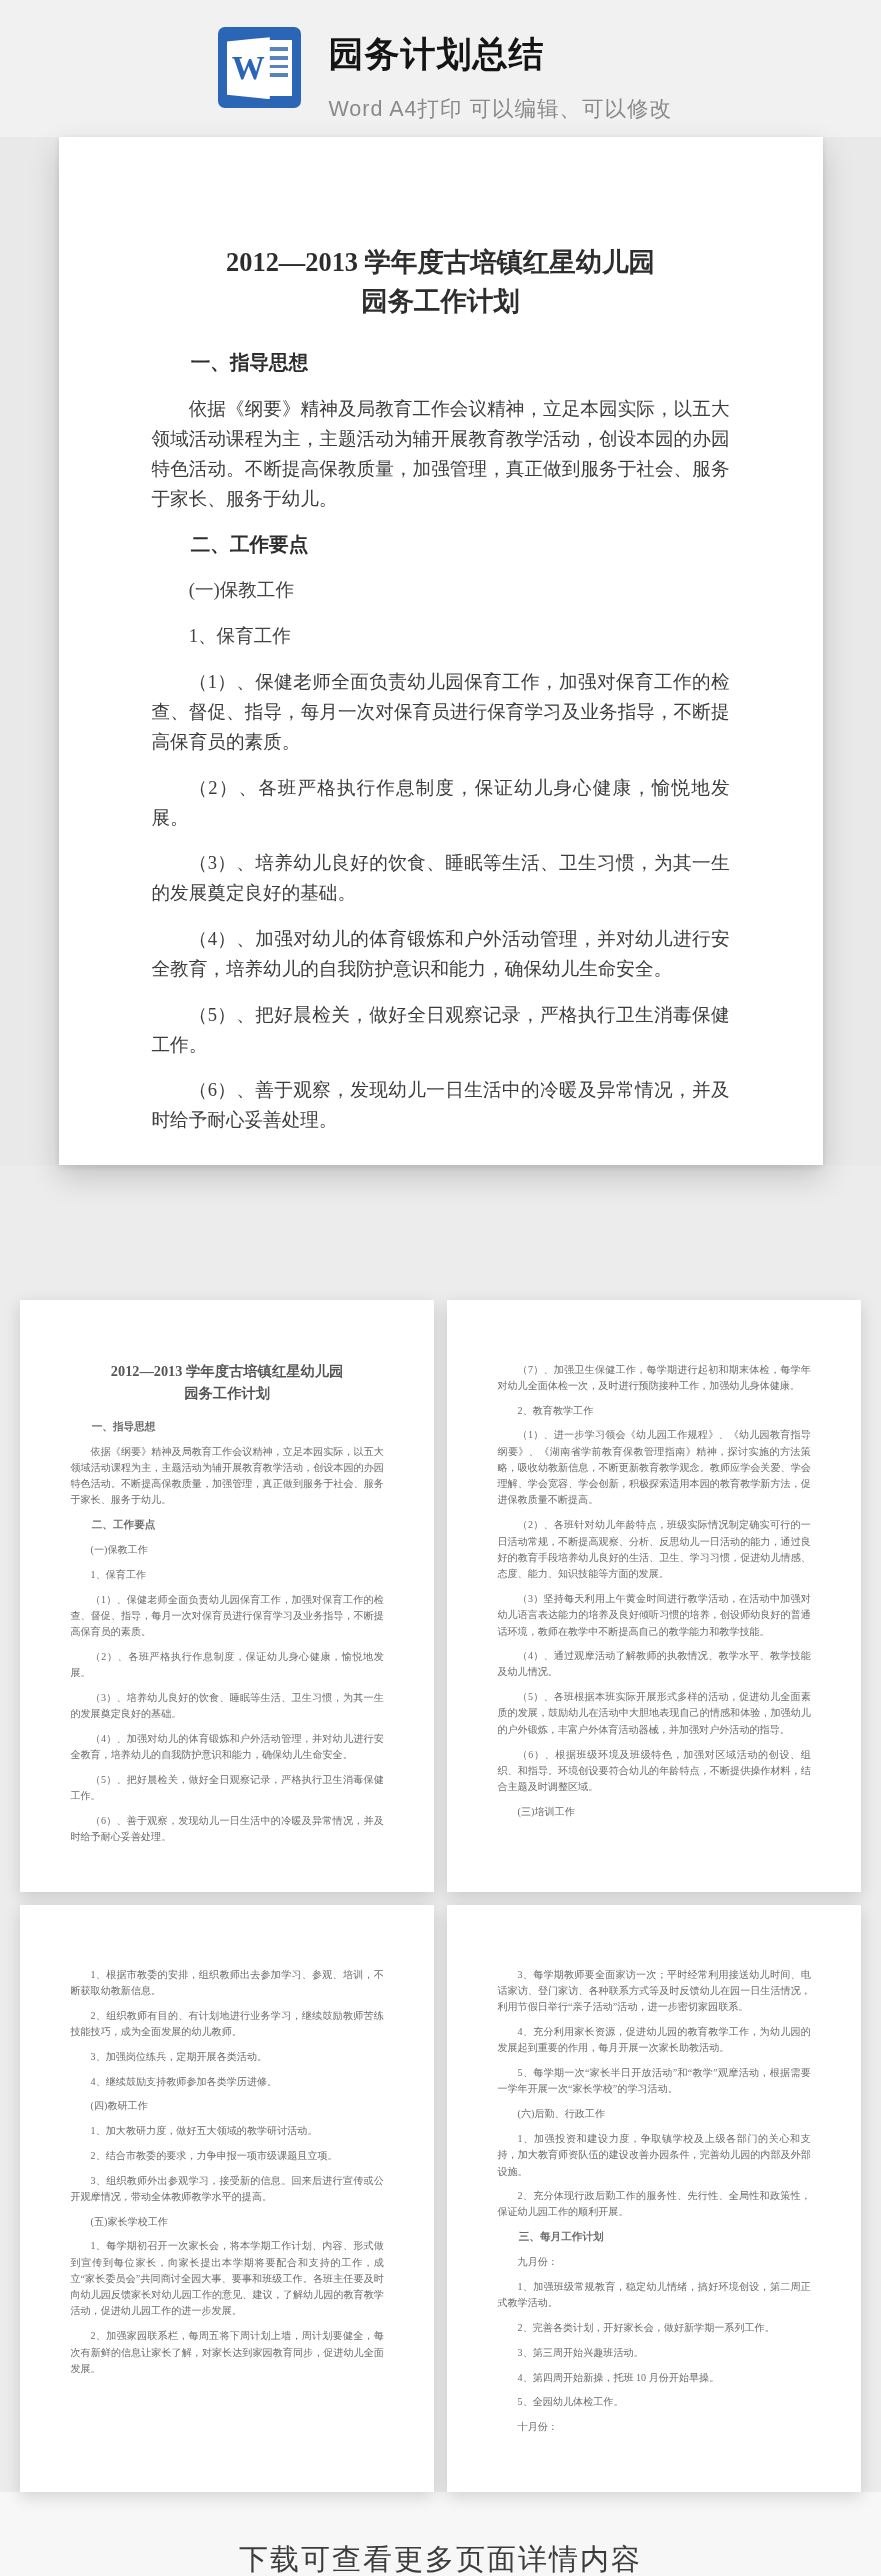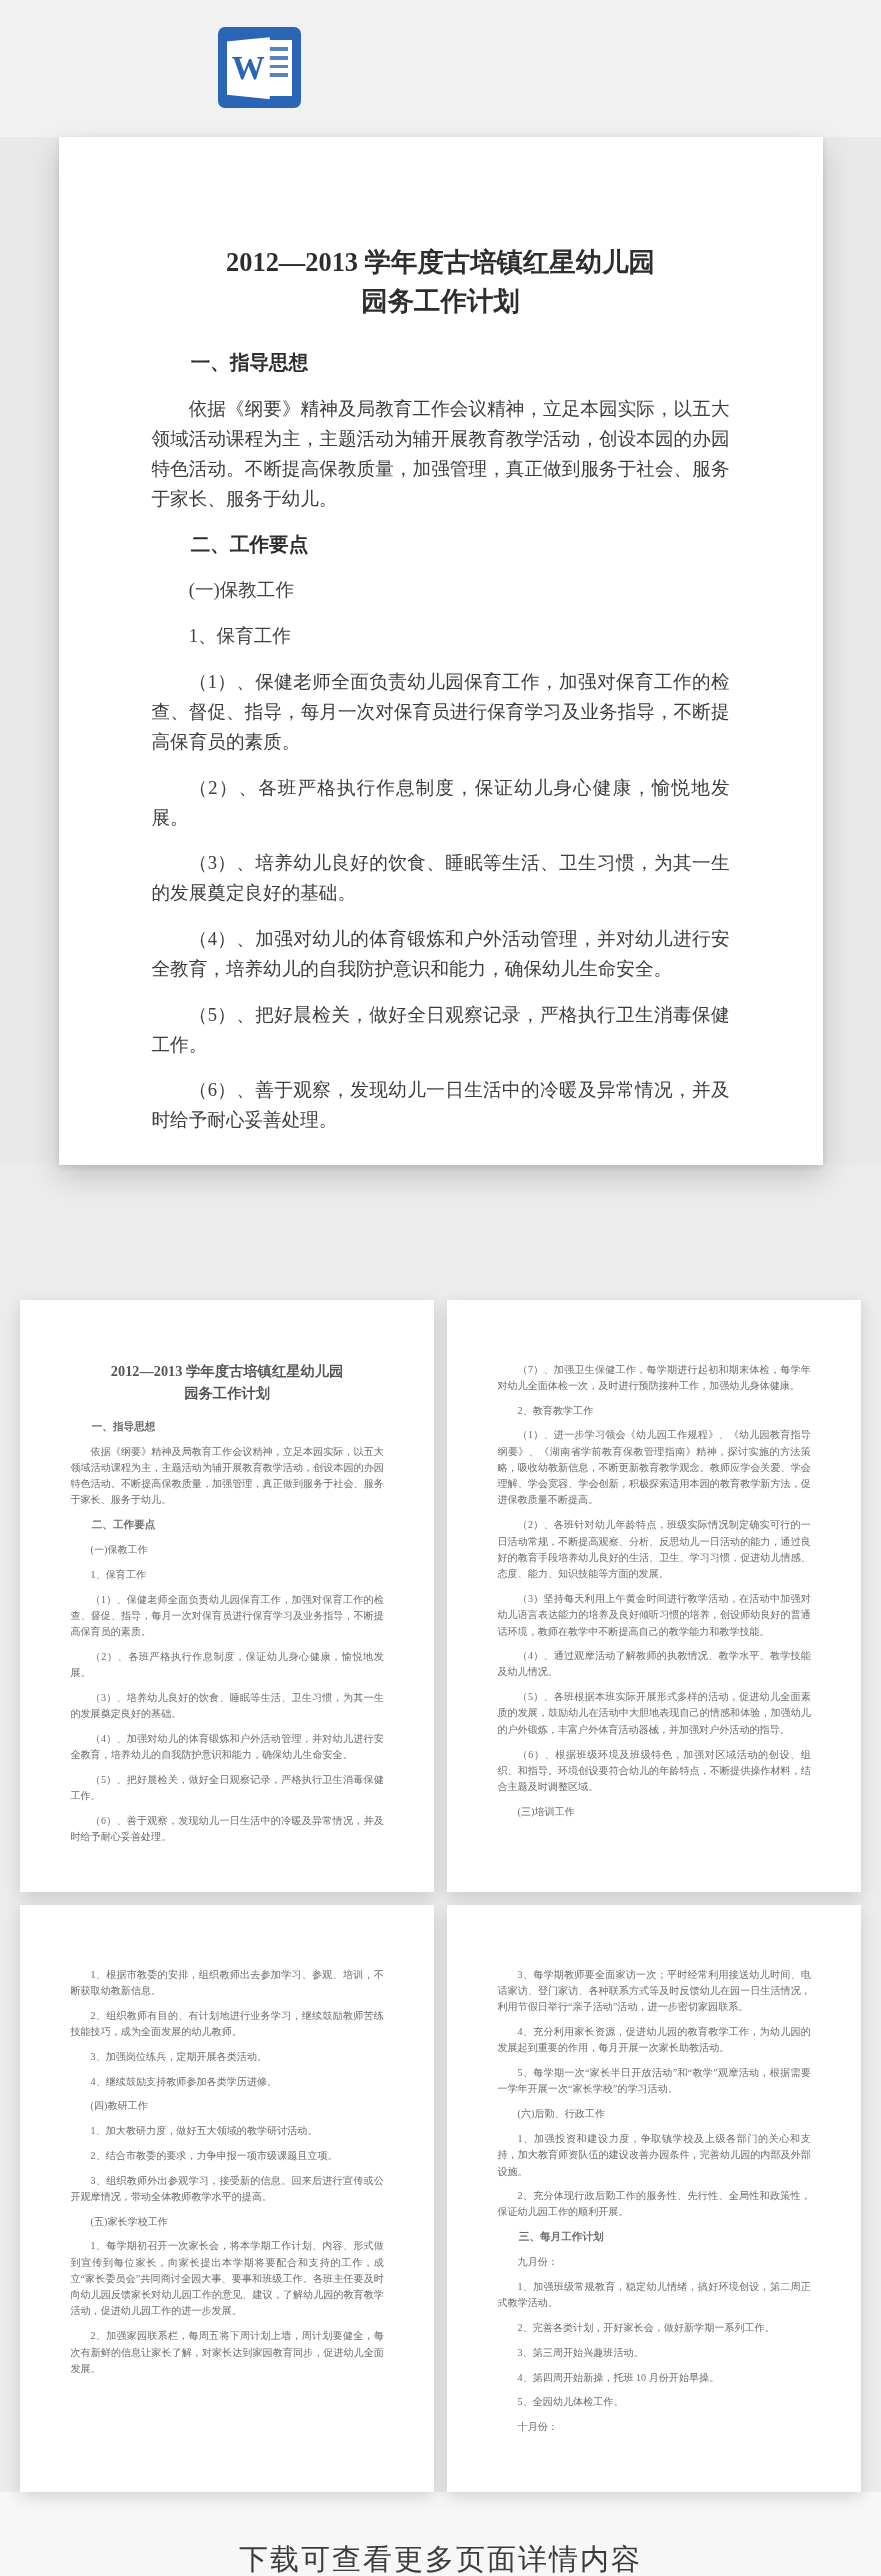--- a/index.html
+++ b/index.html
@@ -103,20 +103,24 @@
 
   <div class="site-header">
     <div class="word-icon" style="background: rgb(42, 101, 182);">
       <div class="doc-sheet">
         <div class="doc-line"></div>
         <div class="doc-line"></div>
         <div class="doc-line"></div>
         <div class="doc-line"></div>
       </div>
       <div class="w-front" style="color: rgb(42, 101, 182);">W</div>
+    </div>
+    <div class="header-text">
+      <div class="header-title">园务计划总结</div>
+      <div class="header-subtitle">Word A4打印 可以编辑、可以修改</div>
     </div>
   </div>
 
   <div class="hero-section">
     <div class="doc-page main-page">
       <div class="doc-title">
 
       <div>2012—2013 学年度古培镇红星幼儿园</div>
           <div>园务工作计划</div>
         </div>

